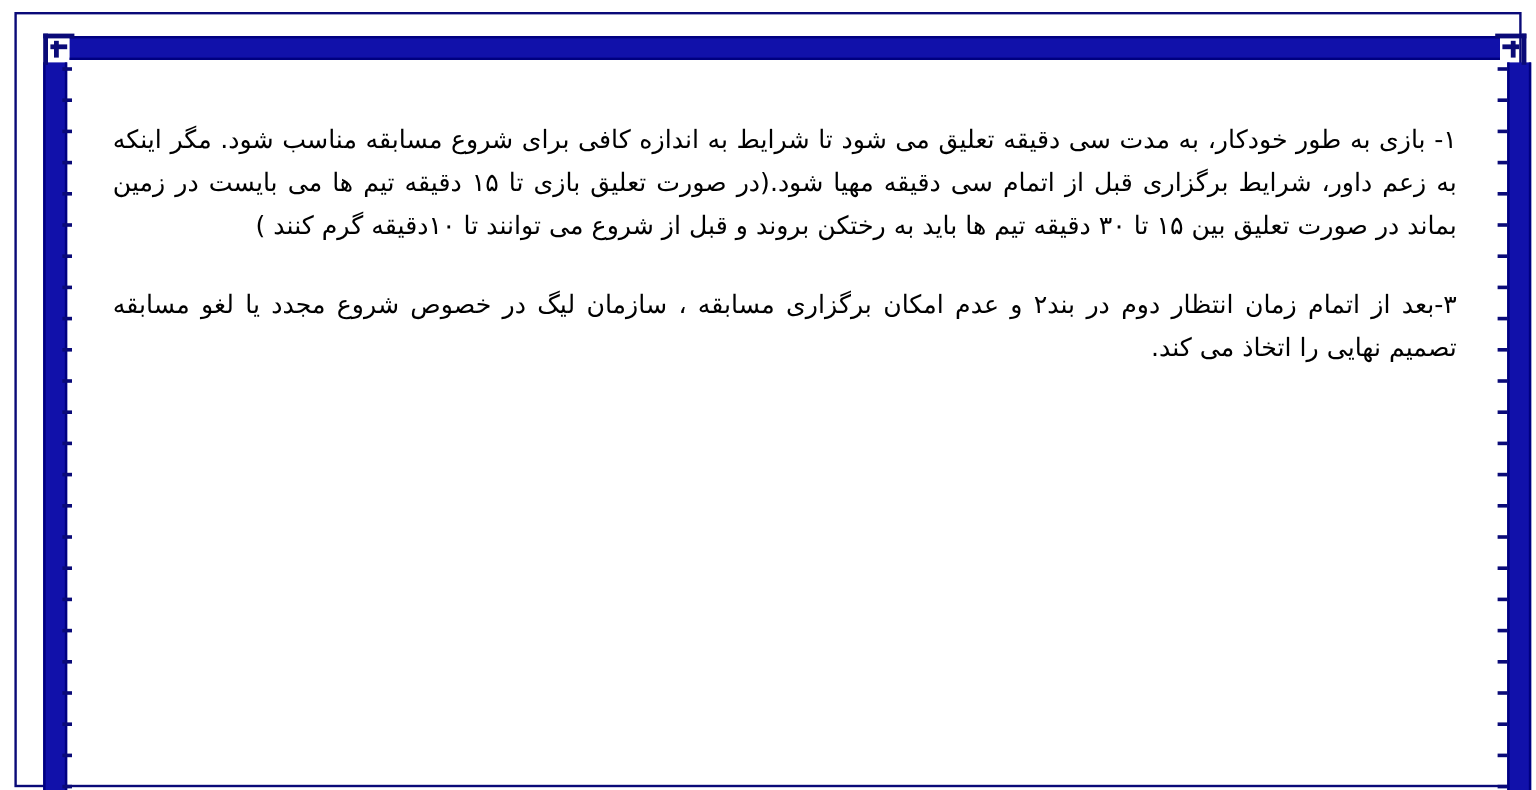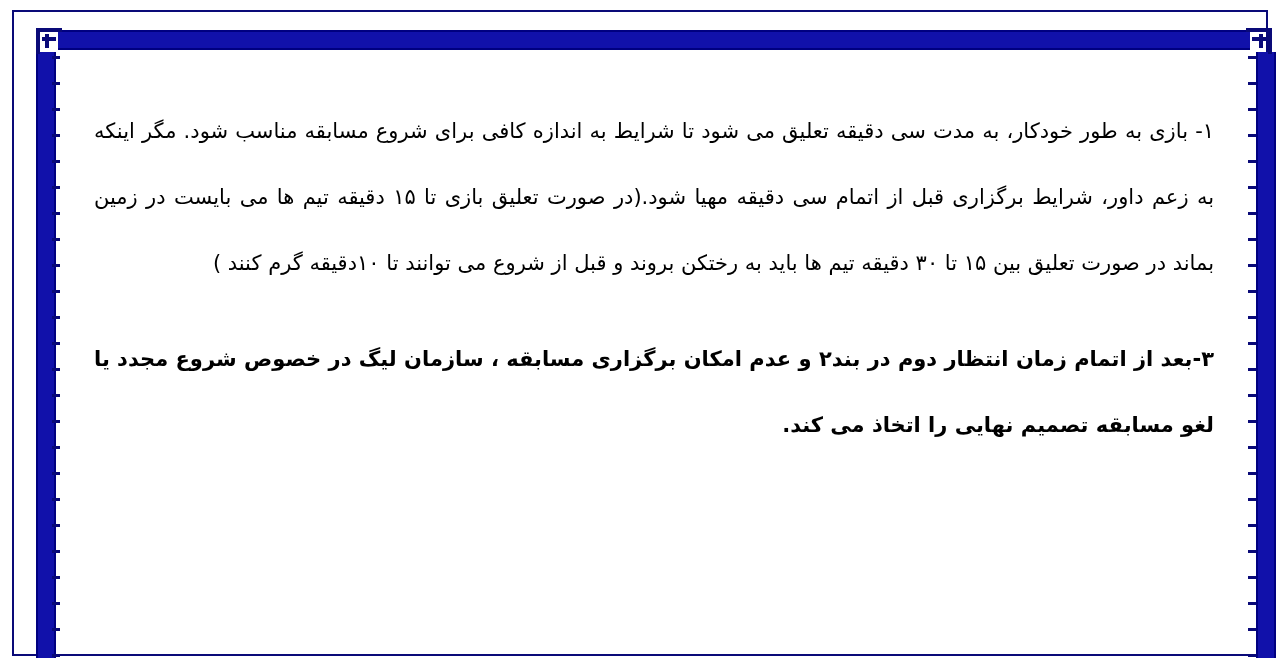--- a/index.html
+++ b/index.html
@@ -110,27 +110,27 @@
     position: absolute;
     left: 80px;
     top: 86px;
     width: 1120px;
     height: 560px;
     direction: rtl;
     text-align: right;
   }
   .para {
     font-size: 21px;
-    line-height: 66px;
+    line-height: 36px;
     color: #000000;
     margin: 0 0 30px 0;
     text-align: justify;
     text-justify: inter-word;
   }
-  .para:last-child { margin-bottom: 0; font-weight: bold; }
+  .para:last-child { margin-bottom: 0; }
 </style>
 </head>
 <body>
 
 <div class="page-frame">
 
   <div class="band-top"></div>
   <div class="band-left"></div>
   <div class="band-right"></div>
 

